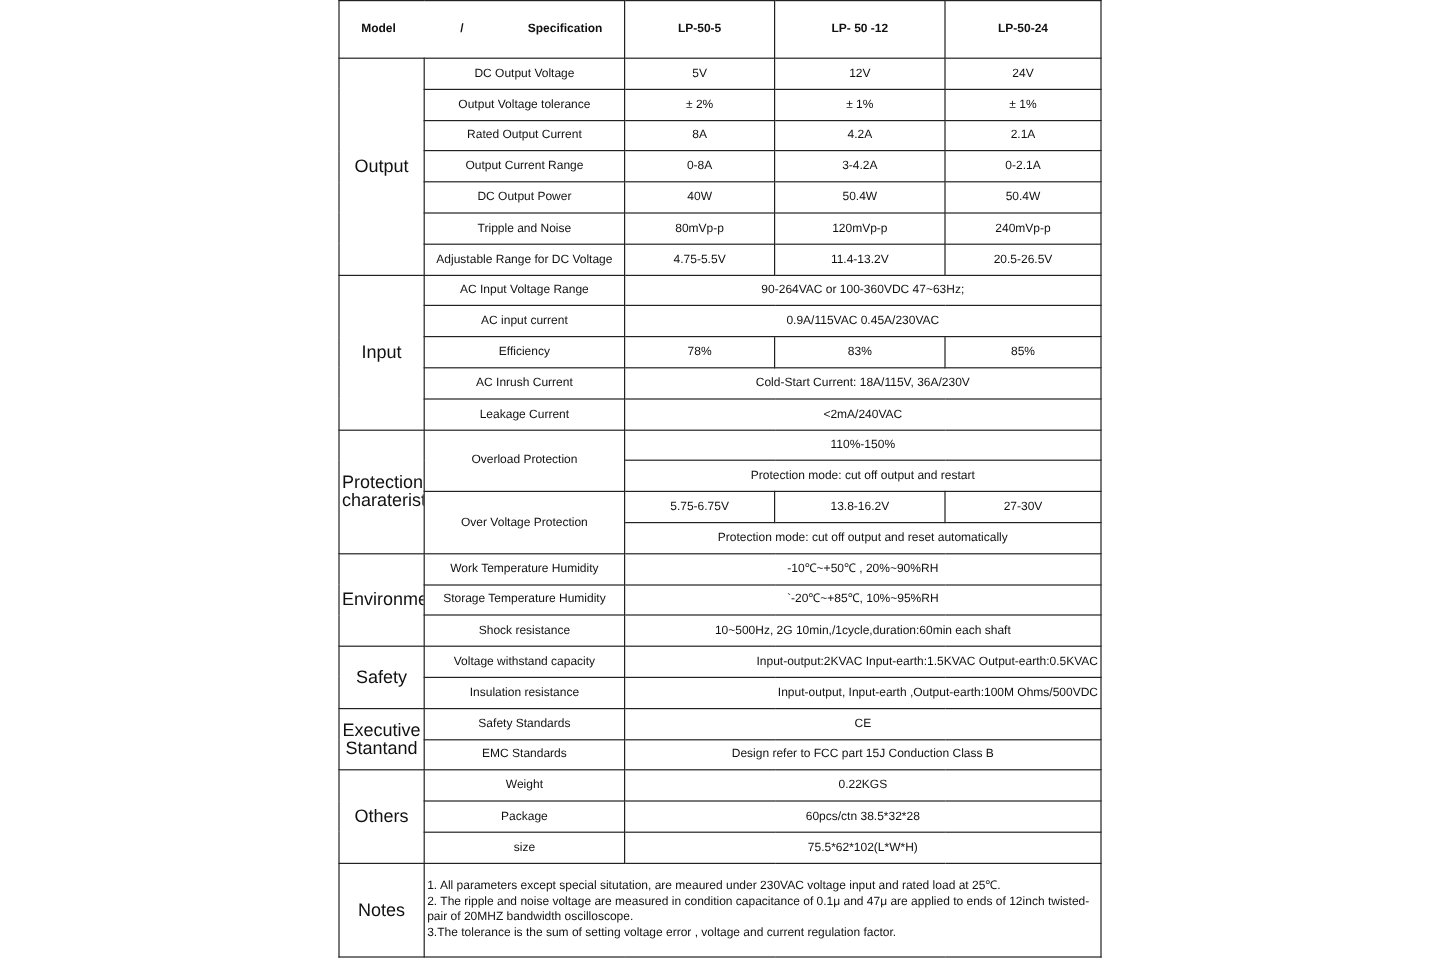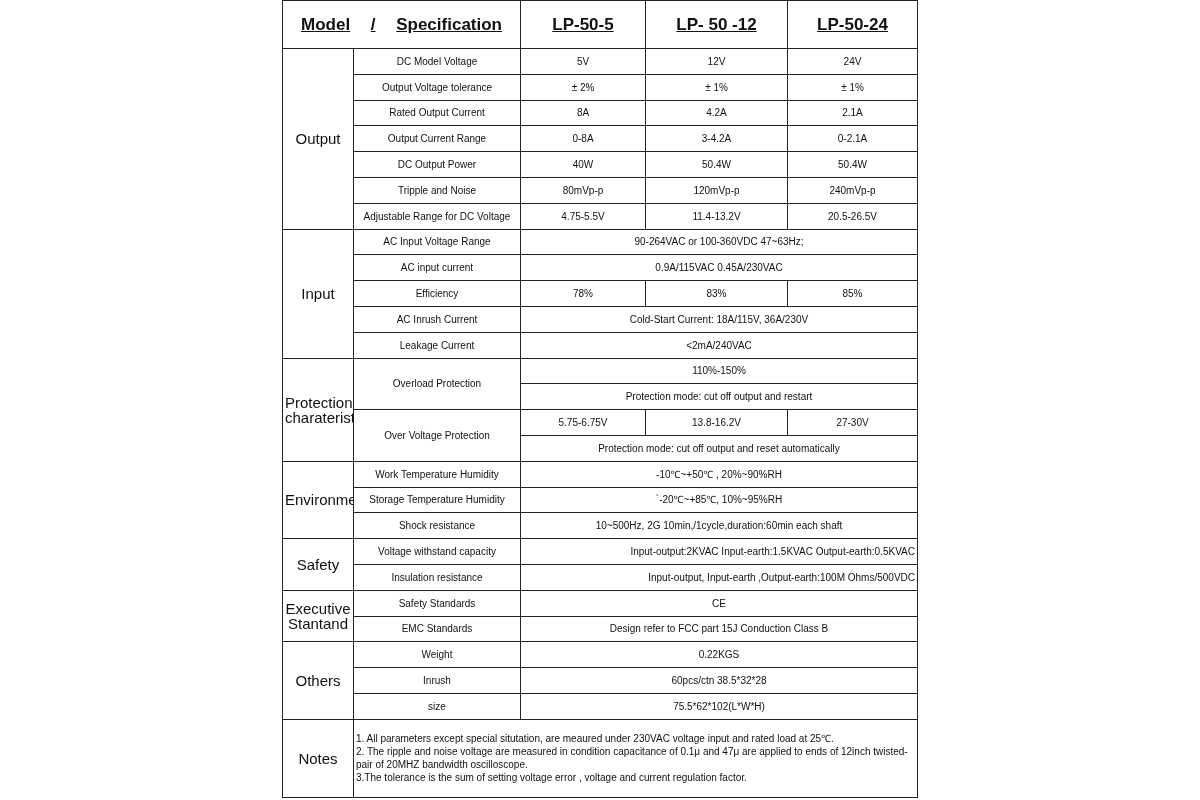--- a/index.html
+++ b/index.html
@@ -7,21 +7,21 @@
          font-family: "Liberation Sans", sans-serif; color: #111; }
   .sheet { position: absolute; left: 282px; top: 0; width: 635px; height: 800px; }
   table { border-collapse: collapse; table-layout: fixed; width: 635px; }
   td { border: 1px solid #222; text-align: center; vertical-align: middle;
        font-size: 10px; padding: 0 2px; line-height: 13px; overflow: hidden; }
   col.c0 { width: 71px; } col.c1 { width: 167px; }
   col.c2 { width: 125px; } col.c3 { width: 142px; } col.c4 { width: 130px; }
   tr.h { height: 48px; }
   tr.r { height: 25.8px; }
   tr.notes { height: 78px; }
-  td.head { font-weight: bold; font-size: 17px; text-decoration: underline; }
+  td.head { font-weight: bold; font-size: 10px; }
   td.group { font-size: 15px; line-height: 15px; }
   td.left { text-align: right; }
   td.notes-text { text-align: left; font-size: 10px; line-height: 13px; padding-left: 2px; }
   .hdr-split { display: flex; justify-content: space-between; align-items: center; padding: 0 16px 0 16px; }
   .notes-line { display: block; }
 </style>
 </head>
 <body>
 
 <div class="sheet">
@@ -43,21 +43,21 @@
         <span>Specification</span>
       </div>
     </td>
     <td class="head">LP-50-5</td>
     <td class="head">LP- 50 -12</td>
     <td class="head">LP-50-24</td>
   </tr>
 
   <tr class="r">
     <td rowspan="7" class="group">Output</td>
-    <td>DC Model Voltage</td>
+    <td>DC Output Voltage</td>
     <td>5V</td>
     <td>12V</td>
     <td>24V</td>
   </tr>
   <tr class="r">
     <td>Output Voltage tolerance</td>
     <td>± 2%</td>
     <td>± 1%</td>
     <td>± 1%</td>
   </tr>
@@ -167,21 +167,21 @@
     <td>EMC Standards</td>
     <td colspan="3">Design refer to FCC part 15J Conduction Class B</td>
   </tr>
 
   <tr class="r">
     <td rowspan="3" class="group">Others</td>
     <td>Weight</td>
     <td colspan="3">0.22KGS</td>
   </tr>
   <tr class="r">
-    <td>Inrush</td>
+    <td>Package</td>
     <td colspan="3">60pcs/ctn 38.5*32*28</td>
   </tr>
   <tr class="r">
     <td>size</td>
     <td colspan="3">75.5*62*102(L*W*H)</td>
   </tr>
 
   <tr class="notes">
     <td class="group">Notes</td>
     <td colspan="4" class="notes-text">

